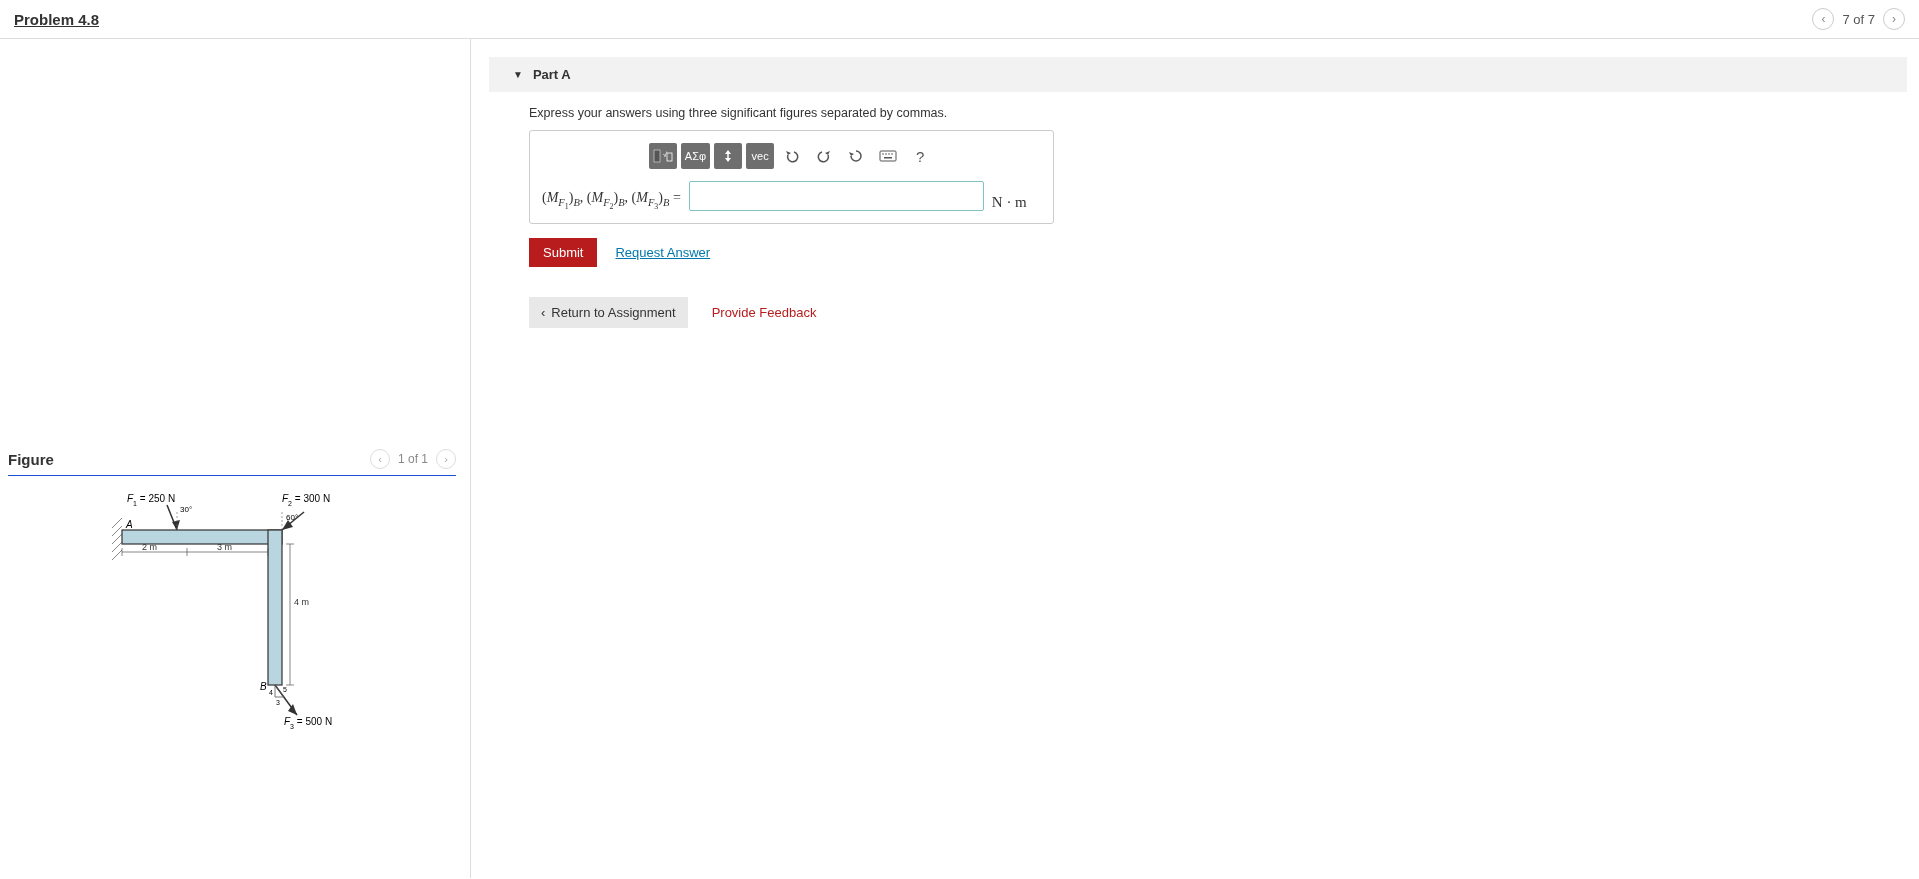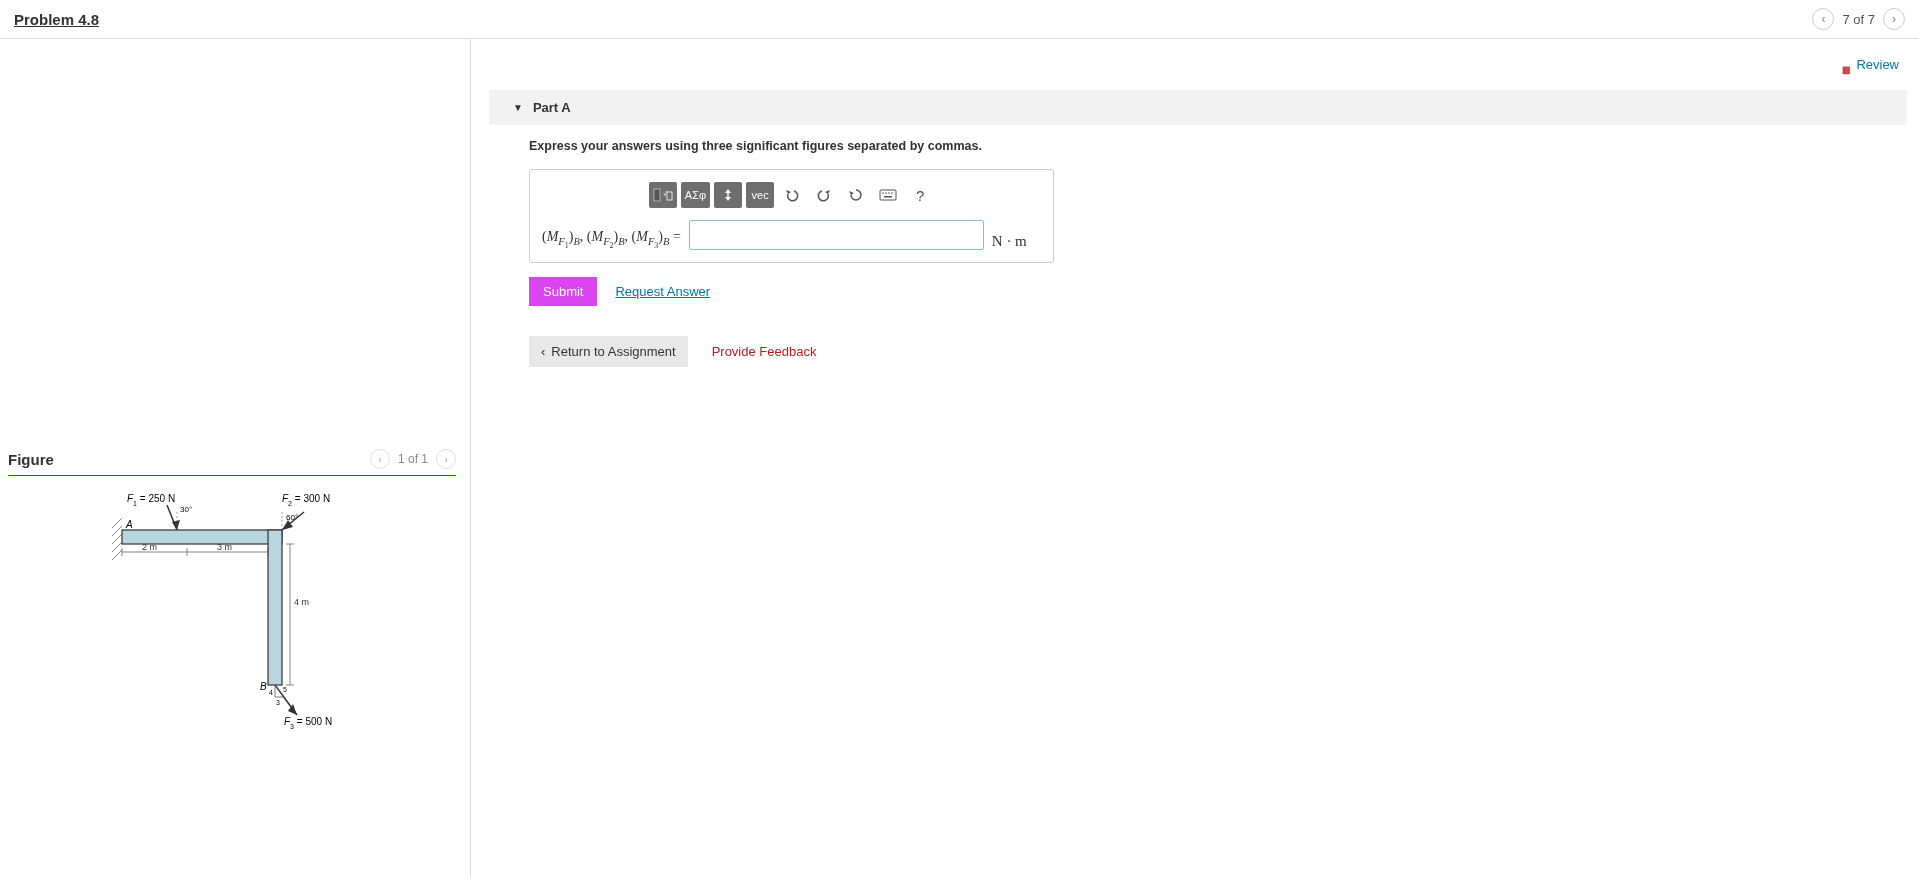--- a/index.html
+++ b/index.html
@@ -24,41 +24,41 @@
   .review-icon { display:inline-block; width:10px; height:10px; margin-right:4px; vertical-align:middle;}
   .review-icon::before { content:"▮▮"; letter-spacing:-2px; color:#cf4242; font-size:10px;}
   .part-header {
     background: #f2f2f2; padding: 10px 24px; font-weight: bold; font-size: 13px;
     display:flex; align-items:center; gap:10px; margin-right:12px;
   }
   .part-header .caret { font-size:10px; }
   .part-body { padding: 14px 8px 14px 40px; }
   .prompt-line { font-size: 13px; margin-bottom: 8px; }
   .fig-link { color: #0077aa; cursor: pointer; }
-  .express { font-size: 12.5px; font-weight: bold; margin-bottom: 16px; }
+  .express { font-size: 12.5px; font-weight: normal; margin-bottom: 10px; }
   .answer-box {
     border: 1px solid #ccc; border-radius: 3px; width: 525px; padding: 12px;
   }
   .toolbar { display:flex; justify-content:center; gap:4px; margin-bottom:12px; }
   .tool-btn {
     min-width: 28px; height: 26px; background:#6e6e6e; color:#fff; border-radius:2px;
     display:flex; align-items:center; justify-content:center; font-size:11px; cursor:pointer;
     padding: 0 4px;
   }
   .tool-btn.light { background:transparent; color:#555; border:none;}
   .answer-row { display:flex; align-items:flex-end; gap:8px; font-family: 'Times New Roman', serif; }
   .answer-label { font-size:14px; }
   .answer-input {
     width: 295px; height: 30px; border:1px solid #7fc3c3; border-radius:2px; padding:4px 6px;
     font-size:14px;
   }
   .unit-label { font-family:'Times New Roman', serif; font-size:15px; }
   .actions { margin-top: 14px; display:flex; align-items:center; gap:18px; }
   .submit-btn {
-    background:#d946ef; color:#fff; border:none; padding:7px 14px; font-size:13px;
+    background:#b91c1c; color:#fff; border:none; padding:7px 14px; font-size:13px;
     cursor:pointer;
   }
   .link-btn { color:#0077aa; font-size:13px; text-decoration:underline; cursor:pointer; }
   .footer-row { margin-top: 30px; display:flex; align-items:center; gap:24px; padding-left:0px;}
   .return-btn {
     background:#e8e8e8; border:none; padding:8px 12px; font-size:13px; cursor:pointer;
     display:flex; align-items:center; gap:6px; color:#333;
   }
   .feedback-link { color:#b91c1c; font-size:13px; cursor:pointer; }
 
@@ -166,26 +166,20 @@
             <text x="202" y="115" font-size="9" stroke="none" fill="#333">4 m</text>
           </g>
         </svg>
       </div>
     </div>
   </div>
 
   <div class="divider"></div>
 
   <div class="right-panel">
-    <div class="review-row">
-      <span class="review-link">
-        <span class="review-icon"></span>
-        <span>Review</span>
-      </span>
-    </div>
 
     <div class="part-header">
       <span class="caret">▼</span>
       <span>Part A</span>
     </div>
 
     <div class="part-body">
       <div class="express">Express your answers using three significant figures separated by commas.</div>
 
       <div class="answer-box">

